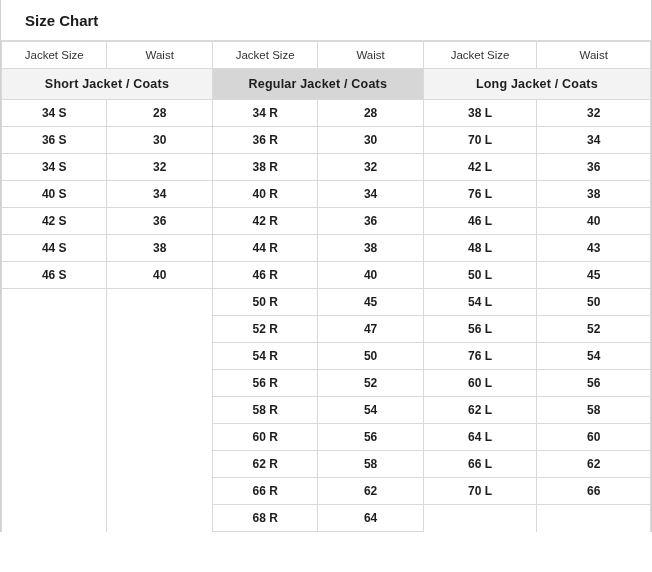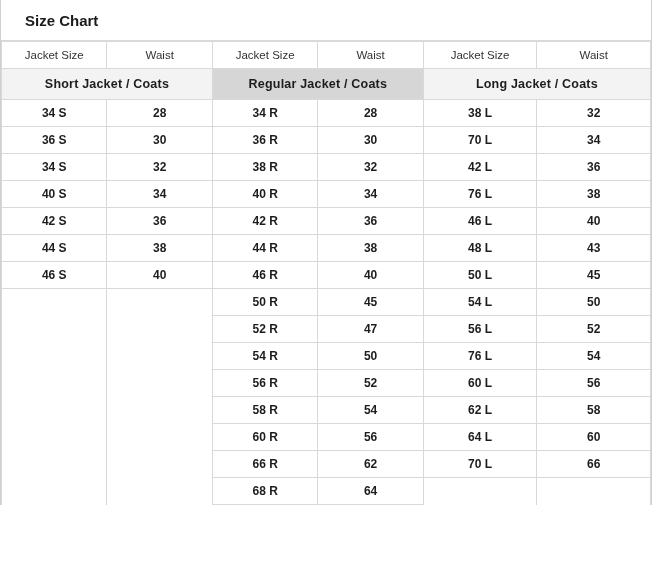--- a/index.html
+++ b/index.html
@@ -203,20 +203,28 @@
           <td class="cell empty"></td>
           <td class="cell empty"></td>
           <td class="cell">60 R</td>
           <td class="cell">56</td>
           <td class="cell">64 L</td>
           <td class="cell">60</td>
         </tr>
         <tr>
           <td class="cell empty"></td>
           <td class="cell empty"></td>
+          <td class="cell">62 R</td>
+          <td class="cell">58</td>
+          <td class="cell">66 L</td>
+          <td class="cell">62</td>
+        </tr>
+        <tr>
+          <td class="cell empty"></td>
+          <td class="cell empty"></td>
           <td class="cell">66 R</td>
           <td class="cell">62</td>
           <td class="cell">70 L</td>
           <td class="cell">66</td>
         </tr>
         <tr>
           <td class="cell empty"></td>
           <td class="cell empty"></td>
           <td class="cell">68 R</td>
           <td class="cell">64</td>

